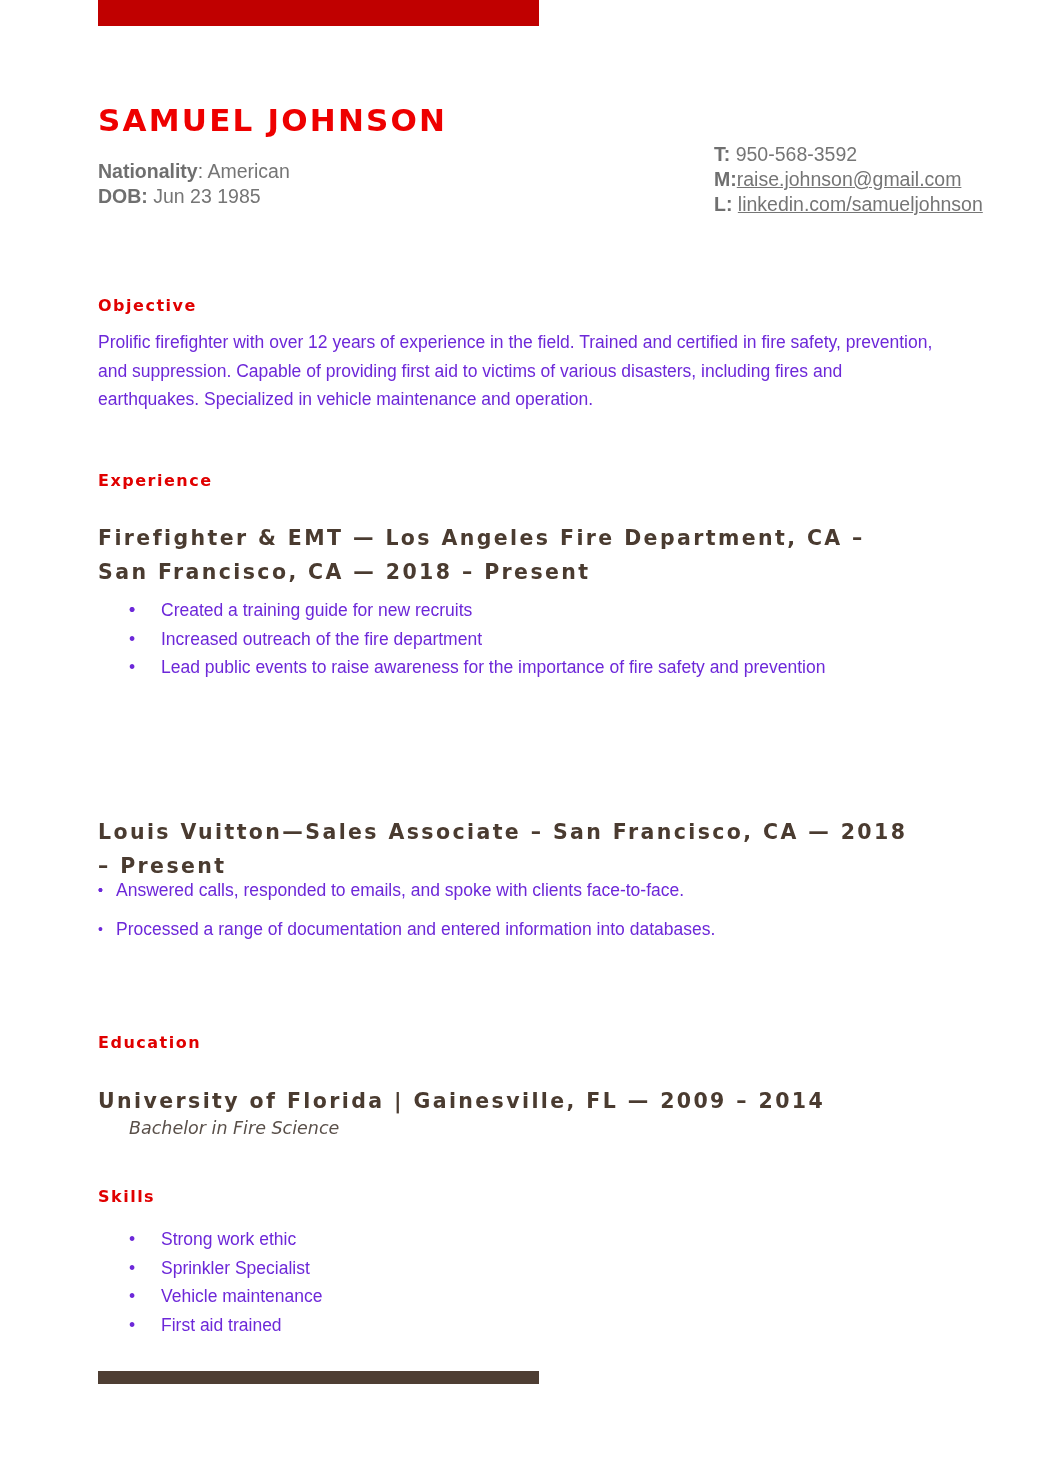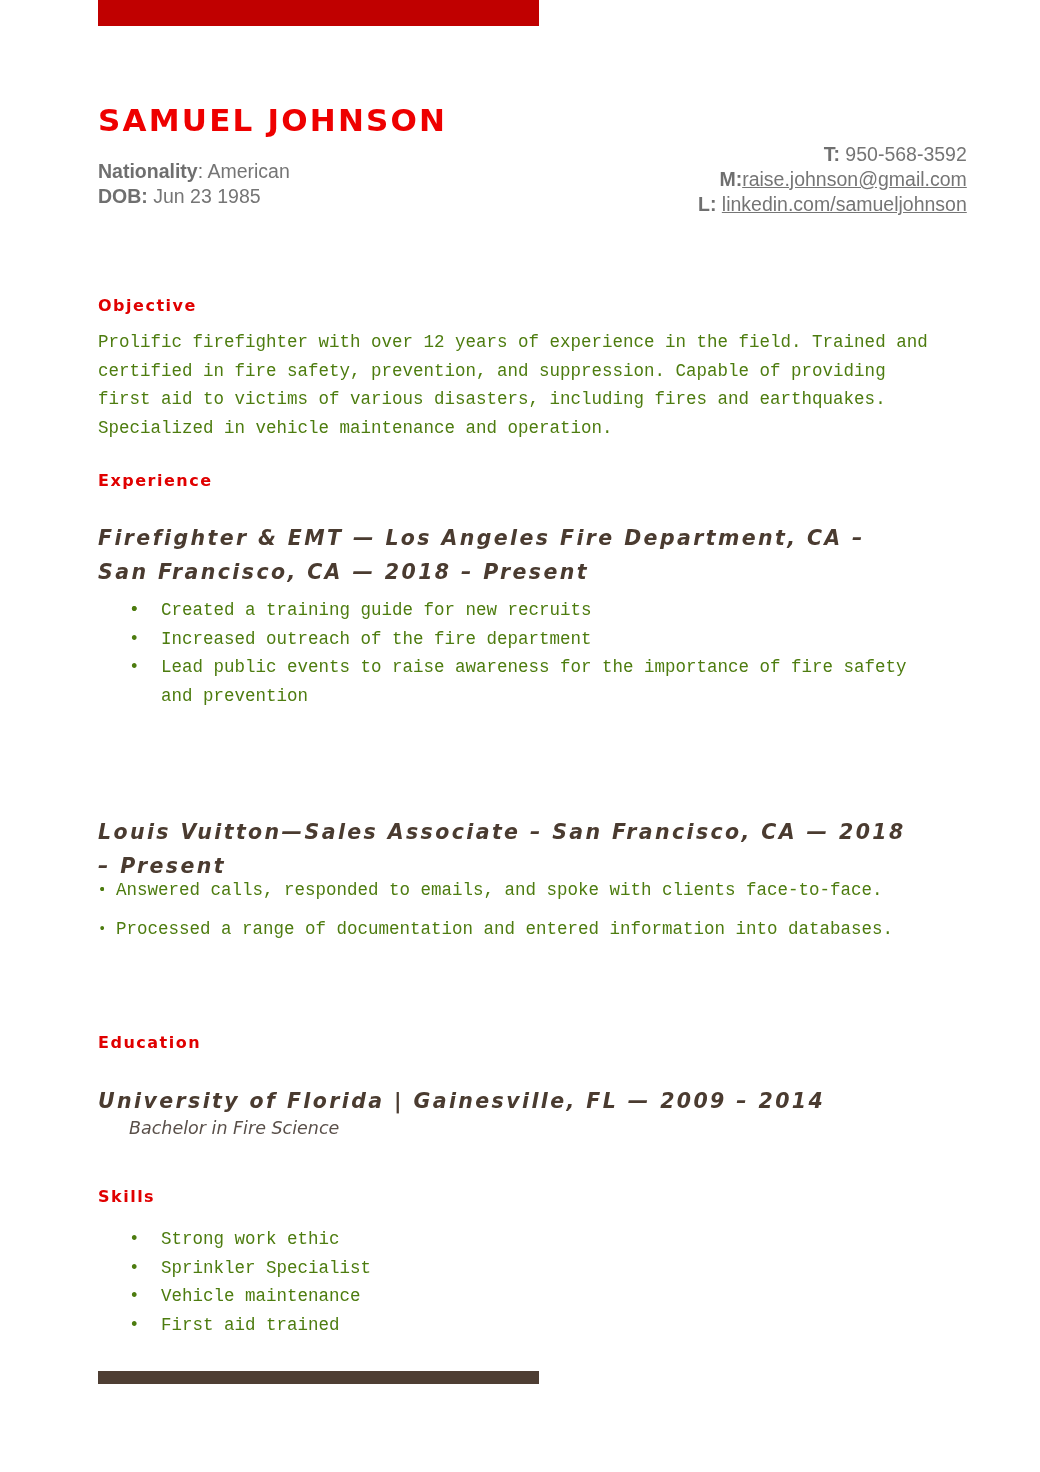--- a/index.html
+++ b/index.html
@@ -4,28 +4,28 @@
   <style>
     html, body { margin: 0; padding: 0; background: #ffffff; }
     body { width: 1040px; height: 1472px; position: relative; overflow: hidden;
            font-family: "Liberation Sans", sans-serif; }
     .abs { position: absolute; }
     .top-bar { left: 98px; top: 0; width: 441px; height: 26px; background: #c00000; }
     .bottom-bar { left: 98px; top: 1371px; width: 441px; height: 13px; background: #4e3e33; }
     .name { left: 98px; top: 102px; font-size: 31px; font-weight: bold; letter-spacing: 2.2px; color: #ee0000;
             font-family: "DejaVu Sans", sans-serif; }
     .contact-left { left: 98px; top: 159px; font-size: 19.5px; line-height: 25px; color: #757575; }
-    .contact-right { left: 698px; top: 142px; font-size: 19.5px; line-height: 25px; color: #757575; text-align: right; }
+    .contact-right { left: 714px; top: 142px; font-size: 19.5px; line-height: 25px; color: #757575; }
     .contact-left b, .contact-right b { color: #6f6f6f; }
     .link { color: #757575; text-decoration: underline; }
     .section-title { left: 98px; font-size: 16px; font-weight: bold; letter-spacing: 1.5px; color: #e00000;
                      font-family: "DejaVu Sans", sans-serif; }
-    .body-text { font-family: Liberation Mono, monospace; font-size: 17.5px; color: #4d7c0f; }
+    .body-text { font-family: Liberation Sans, sans-serif; font-size: 17.5px; color: #6d28d9; }
     .objective { left: 98px; top: 328px; width: 840px; line-height: 28.6px; }
-    .job-title { left: 98px; width: 820px; font-family: "DejaVu Sans", sans-serif; font-style: italic; font-weight: bold;
+    .job-title { left: 98px; width: 820px; font-family: "DejaVu Sans", sans-serif; font-weight: bold;
                  font-size: 20.5px; letter-spacing: 2.4px; line-height: 34px; color: #4a3b30; }
     ul.dot-list { margin: 0; padding: 0; list-style: none; }
     ul.dot-list li { position: relative; padding-left: 63px; line-height: 28.5px; }
     ul.dot-list li .bullet { position: absolute; left: 31px; top: 0; }
     .list1 { left: 98px; top: 596px; width: 840px; }
     .list2 { left: 98px; top: 864px; width: 840px; }
     ul.small-list { margin: 0; padding: 0; list-style: none; }
     ul.small-list li { position: relative; padding-left: 18px; line-height: 25px; margin-bottom: 14px; }
     ul.small-list li .bullet { position: absolute; left: 0; top: 0; font-size: 14px; }
     .edu-school { top: 1084px; }

